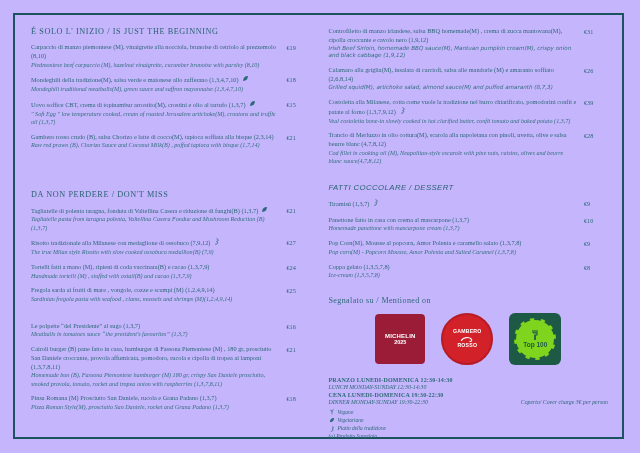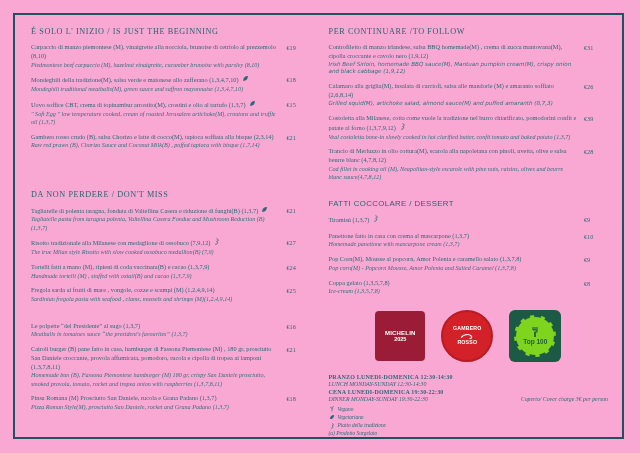--- a/index.html
+++ b/index.html
@@ -1,23 +1,23 @@
 <!DOCTYPE html>
 <html><head>
 <meta charset="utf-8">
 <style>
   html,body{margin:0;padding:0;background:#e8e8e6;}
-  .page{width:640px;height:453px;background:#f9a8d4;position:relative;overflow:hidden;
+  .page{width:640px;height:453px;background:#c4b5fd;position:relative;overflow:hidden;
         font-family:"Liberation Serif", serif;color:#2d6876;}
   .frame{position:absolute;left:13px;top:13px;right:16px;bottom:14px;
          border:2px solid #1d5260;padding:12px 14px 8px 16px;
          display:flex;gap:18px;box-sizing:border-box;}
   .col{flex:1;min-width:0;}
   .sec-title{font-size:8.2px;letter-spacing:0.6px;margin:0 0 7px 0;font-weight:normal;color:#29626f;}
-  .sec-title.sans{font-family:"Liberation Sans", sans-serif;font-size:7.8px;letter-spacing:0.4px;}
+  .sec-title.sans{font-family:"Liberation Sans", sans-serif;font-size:7.8px;letter-spacing:0.4px;font-style:italic;}
   .item{display:flex;margin-bottom:6.5px;}
   .item-text{flex:1;padding-right:6px;}
   .price{width:24px;font-size:6.2px;padding-top:1px;color:#2d6876;}
   .it-line{font-size:6.3px;line-height:1.4;margin:0;}
   .en-line{font-size:6.1px;line-height:1.35;margin:0;font-style:italic;color:#34707e;}
   .en-line.hand{font-family:"DejaVu Sans", sans-serif;font-size:5.6px;}
   .sec{margin-bottom:14px;}
   .sec.gap-lg{margin-top:40px;}
   .sec.gap-md{margin-top:18px;}
   .dish-icon{display:inline-block;width:7px;height:7px;vertical-align:baseline;margin-left:3px;color:#2d6876;}
@@ -169,21 +169,20 @@
           </div>
           <div class="price">€18</div>
         </div>
       </div>
 
     </div>
 
     <div class="col">
 
       <div class="sec">
-        <h2 class="sec-title"><span>PER CONTINUARE /TO FOLLOW</span></h2>
 
         <div class="item">
           <div class="item-text">
             <p class="it-line">Controfiletto di manzo irlandese, salsa BBQ homemade(M) , crema di zucca mantovana(M), cipolla croccante e cavolo nero (1,9,12)</p>
             <p class="en-line hand">Irish Beef Sirloin, homemade BBQ sauce(M), Mantuan pumpkin cream(M), crispy onion and black cabbage (1,9,12)</p>
           </div>
           <div class="price">€31</div>
         </div>
 
         <div class="item">
@@ -243,20 +242,21 @@
 
         <div class="item">
           <div class="item-text">
             <p class="it-line">Coppa gelato (1,3,5,7,8)</p>
             <p class="en-line">Ice-cream (1,3,5,7,8)</p>
           </div>
           <div class="price">€8</div>
         </div>
       </div>
 
+      <div class="mentioned-label">Segnalato su / Mentioned on</div>
 
       <div class="badges">
         <div class="badge-michelin">
           <span class="l1">MICHELIN</span>
           <span class="l2">2025</span>
         </div>
         <div class="badge-gambero">
           <span class="l1">GAMBERO</span>
           <svg class="shrimp" viewBox="0 0 20 10">
               <path d="M2 7C5 2 13 2 16 5c1.5 1.5.5 4-2 3.5" fill="none" stroke="#ffffff" stroke-width="1.6" stroke-linecap="round"></path>

